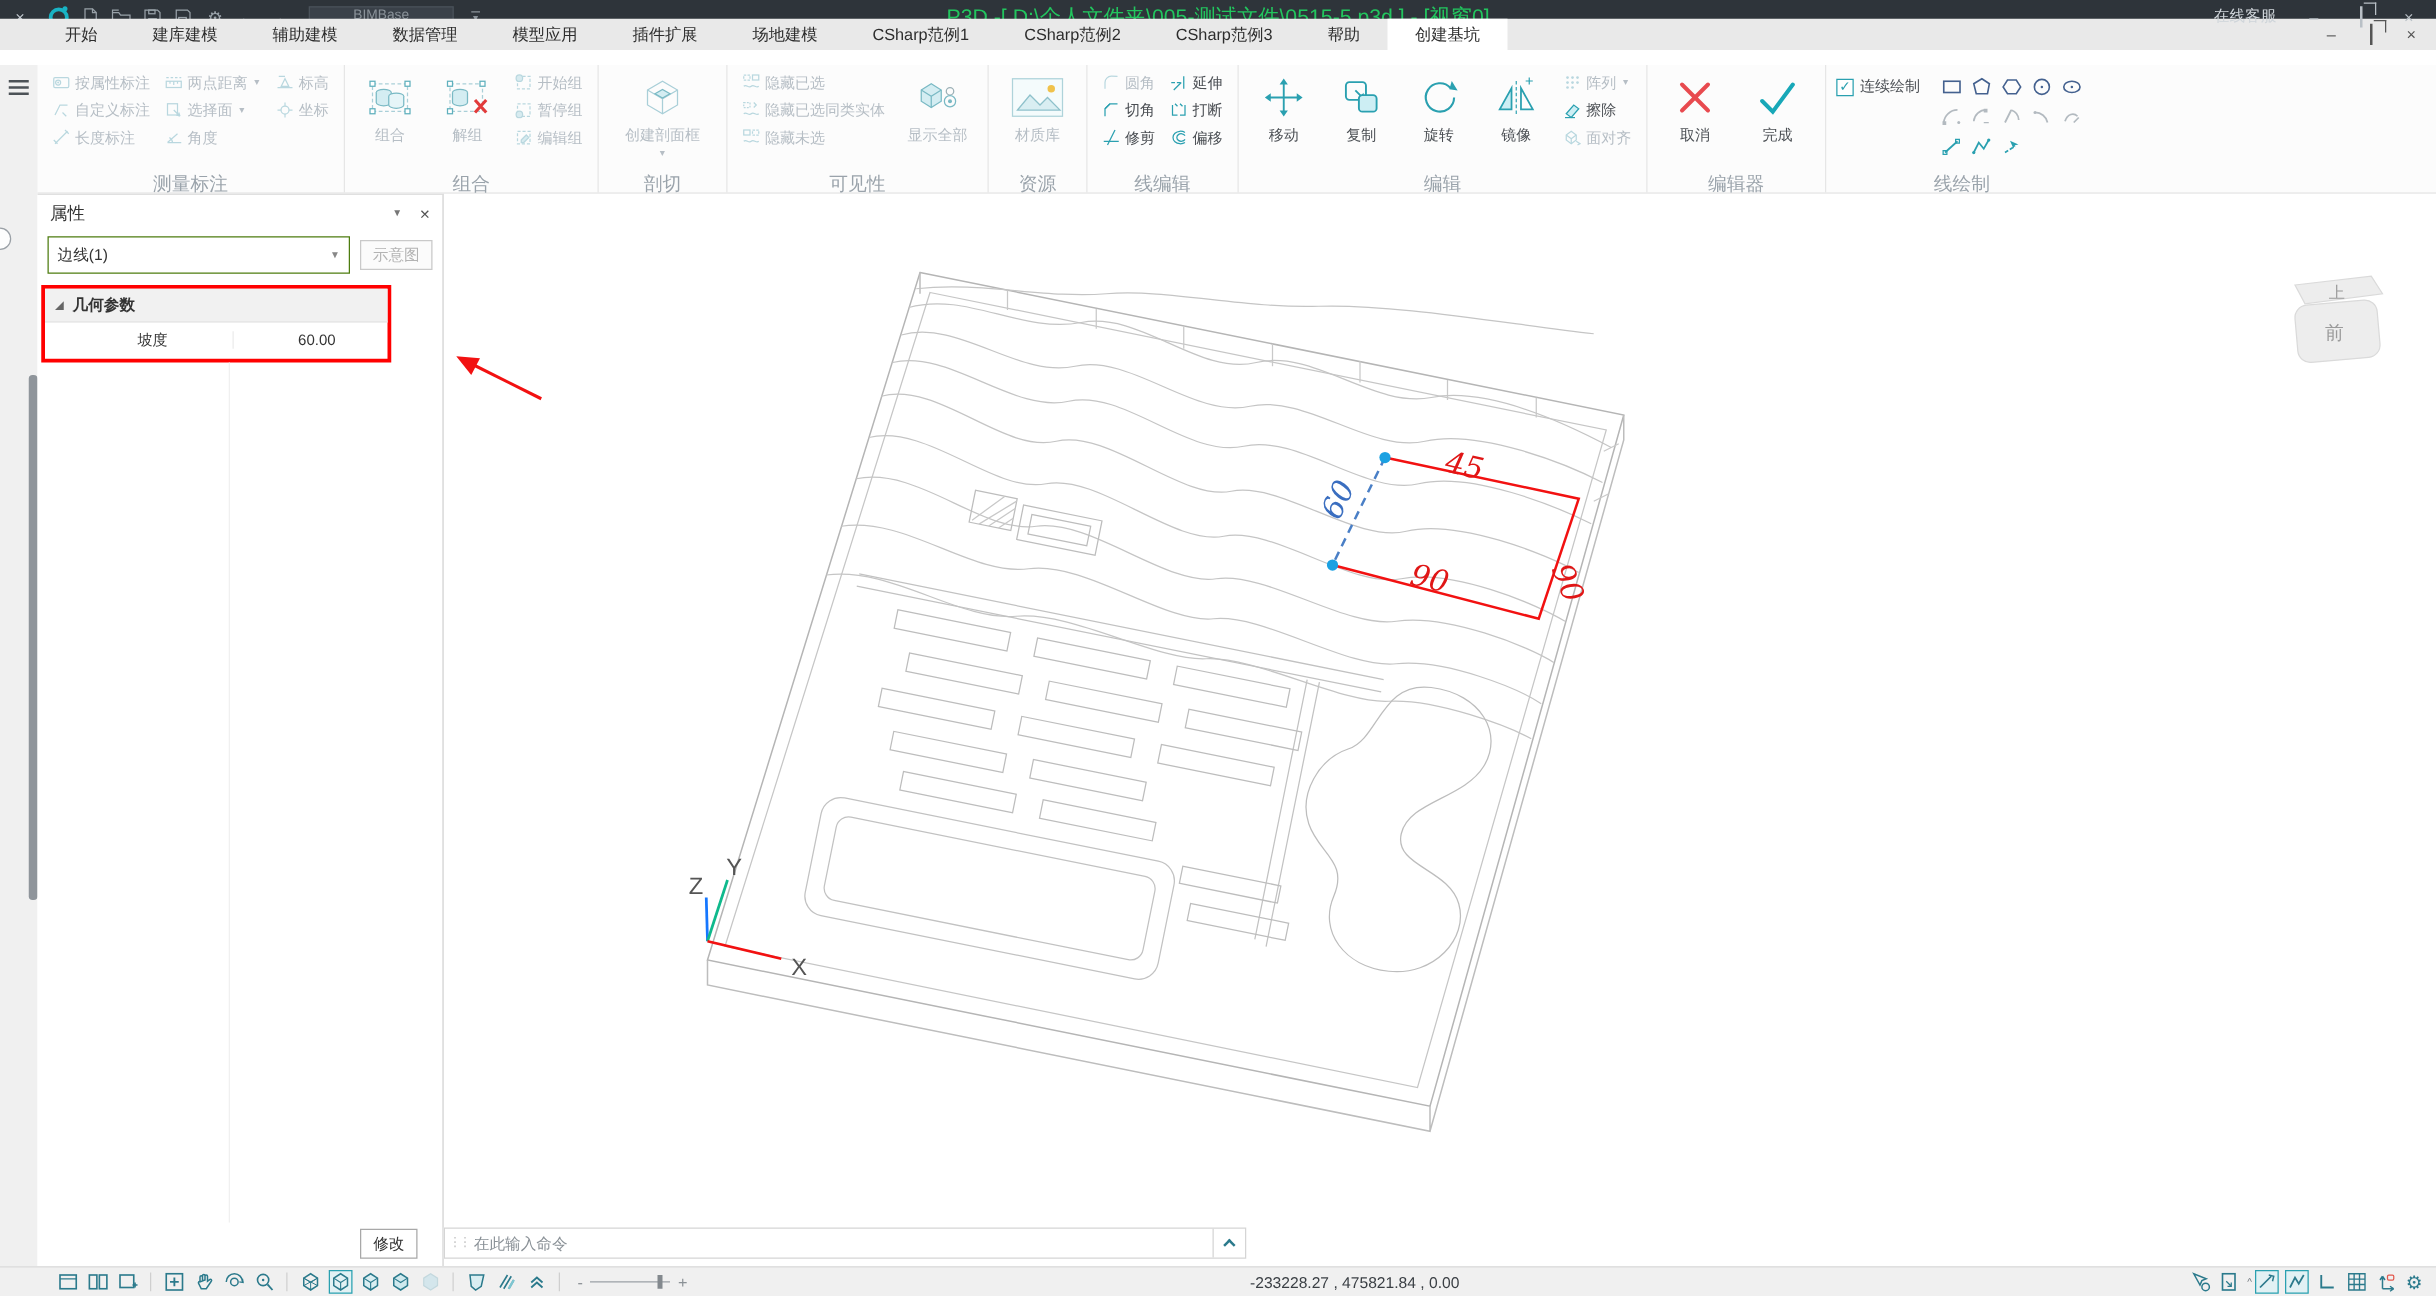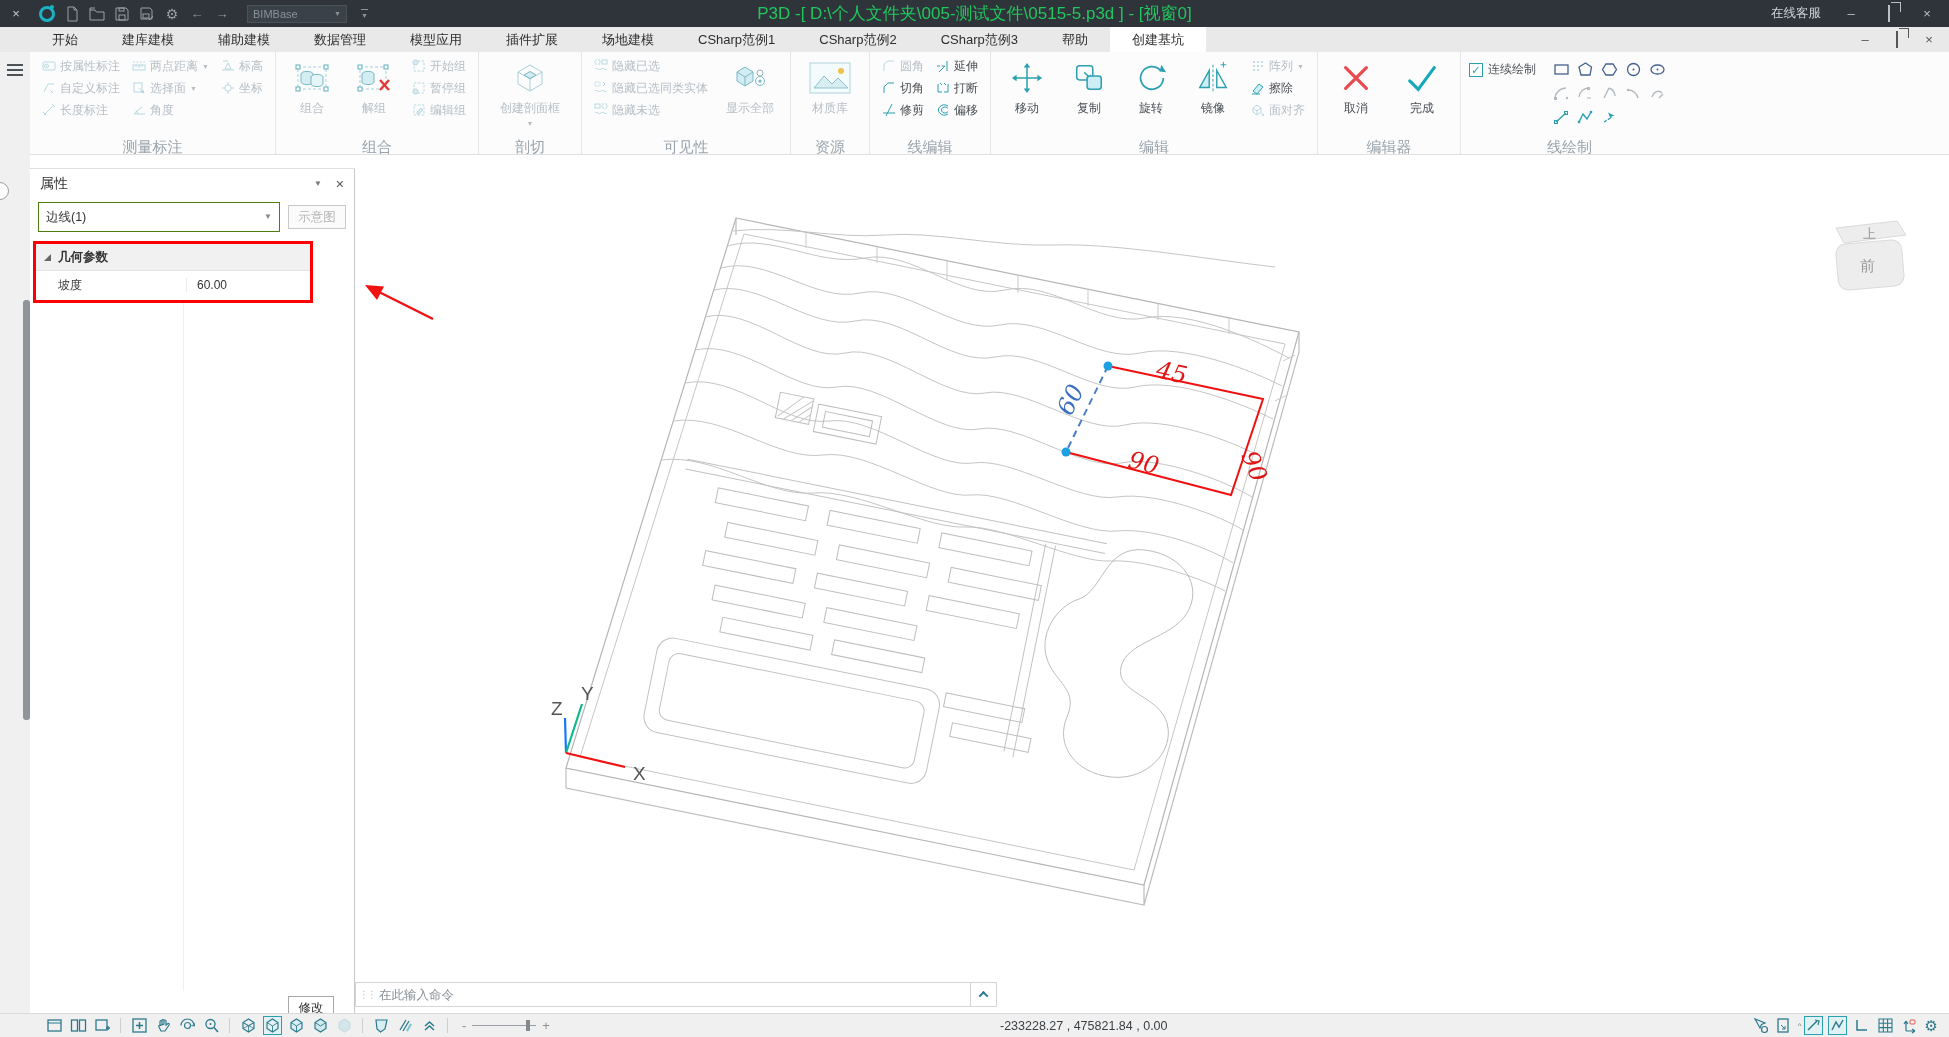--- a/index.html
+++ b/index.html
@@ -8,32 +8,32 @@
 
   
   #titlebar { position:absolute; left:0; top:0; width:100%; height:27px; background:#2e343a; display:flex; align-items:center; color:#9fa7ae; }
   .tb-left { display:flex; align-items:center; gap:9px; padding-left:6px; }
   .tb-x { width:20px; text-align:center; color:#c3cad0; font-size:13px; cursor:default; }
   .tb-logo { width:16px; height:16px; border-radius:50%; border:3px solid #19b3c4; position:relative; margin-left:4px; }
   .tb-logo::after{ content:""; position:absolute; right:-2px; top:-4px; width:4px; height:4px; background:#19b3c4; border-radius:50%; }
   .tb-ic { width:16px; height:16px; color:#98a1a8; }
   .tb-ic svg { width:16px; height:16px; display:block; }
   .tb-ar { font-size:13px; color:#8d969d; width:16px; text-align:center; }
-  .qa-dd { width:100px; height:18px; background:#3a4149; border:1px solid #4a525a; color:#8a9299; font-size:11px; display:flex; align-items:center; justify-content:space-between; padding:0 5px; margin-left:8px; }
+  .qa-dd { width:116px; height:18px; background:#3a4149; border:1px solid #4a525a; color:#8a9299; font-size:11px; display:flex; align-items:center; justify-content:space-between; padding:0 5px; margin-left:8px;flex-direction:column; }
   .crt { font-size:7px; line-height:1; }
   .dd-split { color:#8a9299; font-size:7px; margin-left:5px; border-top:1px solid #8a9299; padding-top:2px; }
   .tb-title { position:absolute; left:0; right:0; text-align:center; font-size:17px; color:#22c55e; pointer-events:none; }
   .tb-right { margin-left:auto; display:flex; align-items:center; gap:22px; padding-right:14px; z-index:2; }
   .tb-support { font-size:12.5px; color:#cfd5da; }
   .wbtn { color:#b9c0c6; font-size:13px; width:16px; text-align:center; }
   .glyph-restore { position:relative; width:9px; height:9px; border:1px solid #b9c0c6; margin-top:3px; }
   .glyph-restore::before { content:""; position:absolute; left:2px; top:-4px; width:9px; height:9px; border:1px solid #b9c0c6; border-bottom:none; border-left:none; }
 
   
-  #tabbar { position:absolute; left:0; top:27px; width:100%; height:25px; background:#e9e9e9; display:flex; align-items:stretch; padding-left:30px; }
+  #tabbar { position:absolute; left:0; top:15px; width:100%; height:25px; background:#e9e9e9; display:flex; align-items:stretch; padding-left:30px; }
   .tab { display:flex; align-items:center; padding:0 22px; font-size:13px; color:#2d2d2d; }
   .tab.active { background:#fff; }
   .mdi-ctl { margin-left:auto; display:flex; align-items:center; gap:16px; padding-right:12px; color:#555; }
   .mdi-ctl .wbtn { color:#555; }
   .glyph-restore.dark, .glyph-restore.dark::before { border-color:#555; }
 
   
   #ribbon { position:absolute; left:30px; top:52px; width:1919px; height:103px; background:#fcfcfc; border-bottom:1px solid #e0e0e0; display:flex; }
   .rgroup { display:flex; flex-direction:column; border-right:1px solid #e6e6e6; padding:3px 8px 0 8px; }
   .rbody { flex:1; display:flex; align-items:flex-start; gap:6px; }
@@ -54,21 +54,21 @@
   .dico { width:17px; height:17px; }
   .dico svg { width:17px; height:17px; display:block; }
 
   
   #leftrail { position:absolute; left:0; top:52px; width:30px; height:961px; background:#f0f0f0; }
   .ham { position:absolute; left:7px; top:12px; width:16px; height:2px; background:#4c5257; box-shadow:0 5px 0 #4c5257, 0 10px 0 #4c5257; }
   .rail-handle { position:absolute; left:-9px; top:130px; width:18px; height:18px; border:1.5px solid #9aa0a6; border-radius:50%; background:#fdfdfd; }
   .rail-scroll { position:absolute; left:23px; top:248px; width:7px; height:420px; background:#8f959b; border-radius:3px; }
 
   
-  #panel { position:absolute; left:30px; top:168px; width:325px; height:858px; background:#fff; border-right:1px solid #c9c9c9; border-top:1px solid #e0e0e0; }
+  #panel { position:absolute; left:30px; top:155px; width:325px; height:858px; background:#fff; border-right:1px solid #c9c9c9; border-top:1px solid #e0e0e0;text-align:center; }
   .p-head { height:30px; display:flex; align-items:center; padding:0 10px; }
   .p-title { font-size:14px; color:#333; }
   .p-head-ic { margin-left:auto; display:flex; gap:14px; color:#777; align-items:center; }
   .p-head-ic .crt { font-size:8px; }
   .p-close { font-size:14px; color:#555; }
   .p-selrow { display:flex; align-items:center; padding:3px 8px 6px 8px; gap:8px; }
   .p-select { flex:1; height:24px; border:1px solid #4d7c0f; display:flex; align-items:center; justify-content:space-between; padding:14px 7px; font-size:12.5px; color:#333; }
   .p-select .crt { color:#888; font-size:8px; }
   .p-preview { width:58px; height:24px; border:1px solid #c9c9c9; background:#fbfbfb; color:#b3b3b3; font-size:12.5px; display:flex; align-items:center; justify-content:center; }
   .p-redbox { position:absolute; left:3px; top:72px; width:280px; height:62px; border:3px solid #f00; background:#fff; }

